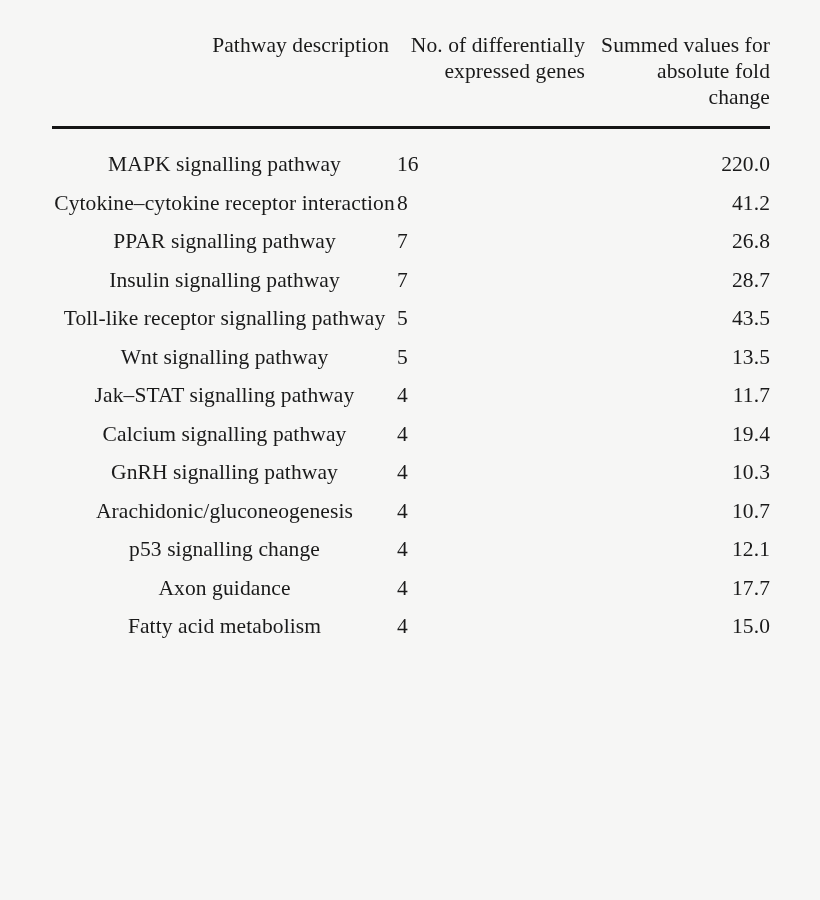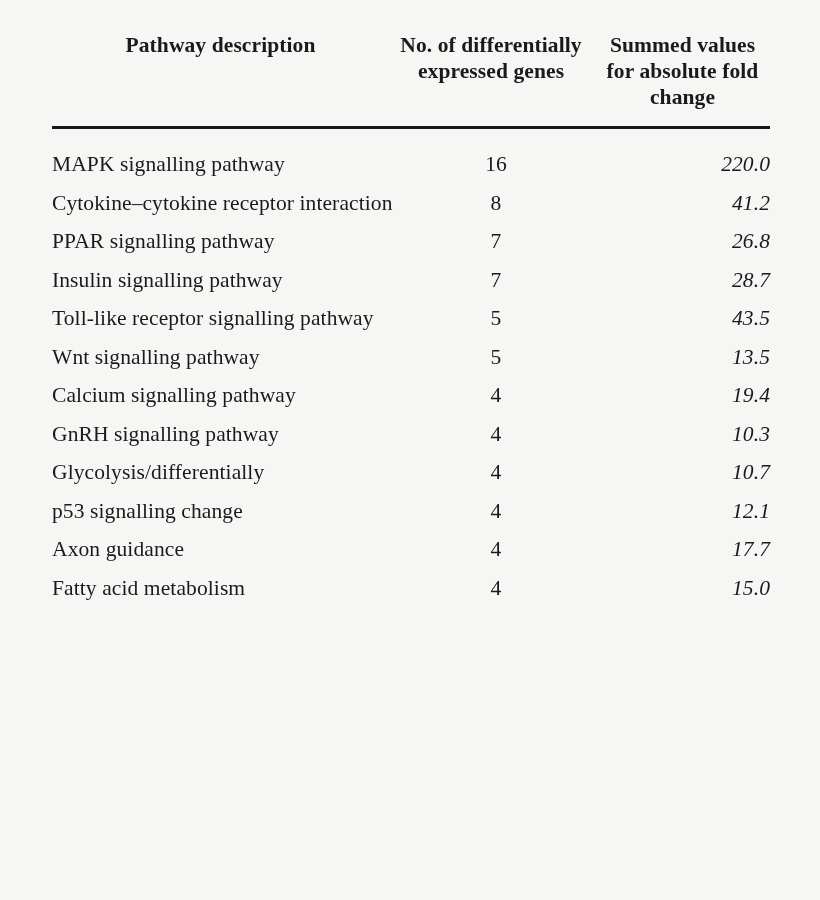--- a/index.html
+++ b/index.html
@@ -30,24 +30,24 @@
     width: 718px;
     border-collapse: collapse;
     table-layout: fixed;
   }
 
   table.pathway-table col.col-desc  { width: 345px; }
   table.pathway-table col.col-genes { width: 198px; }
   table.pathway-table col.col-sum   { width: 175px; }
 
   thead th {
-    font-weight: bold;
+    font-weight: normal;
     font-size: 21.5px;
     line-height: 26px;
-    text-align: center;
+    text-align: right;
     vertical-align: top;
     padding: 0 0 16px 0;
     letter-spacing: 0.1px;
   }
 
   thead th.th-desc {
     padding-right: 8px;
   }
   thead th.th-genes {
     padding-right: 10px;
@@ -78,31 +78,31 @@
     text-align: left;
     padding-right: 6px;
     white-space: normal;
   }
 
   td.cell-desc .desc-text {
     display: block;
     text-indent: 0;
     padding-left: 9px;
     margin-left: -9px;
+    text-align: center;
   }
 
   td.cell-genes {
-    text-align: center;
+    text-align: left;
     padding-right: 10px;
   }
 
   td.cell-sum {
     text-align: right;
     padding-right: 47px;
-    font-style: italic;
   }
 </style>
 </head>
 <body>
 
 <div class="table-wrap">
   <table class="pathway-table">
     <colgroup>
       <col class="col-desc">
       <col class="col-genes">
@@ -158,35 +158,42 @@
         </tr>
         <tr class="data-row">
           <td class="cell-desc">
             <span class="desc-text">Wnt signalling pathway</span>
           </td>
           <td class="cell-genes">5</td>
           <td class="cell-sum">13.5</td>
         </tr>
         <tr class="data-row">
           <td class="cell-desc">
+            <span class="desc-text">Jak–STAT signalling pathway</span>
+          </td>
+          <td class="cell-genes">4</td>
+          <td class="cell-sum">11.7</td>
+        </tr>
+        <tr class="data-row">
+          <td class="cell-desc">
             <span class="desc-text">Calcium signalling pathway</span>
           </td>
           <td class="cell-genes">4</td>
           <td class="cell-sum">19.4</td>
         </tr>
         <tr class="data-row">
           <td class="cell-desc">
             <span class="desc-text">GnRH signalling pathway</span>
           </td>
           <td class="cell-genes">4</td>
           <td class="cell-sum">10.3</td>
         </tr>
         <tr class="data-row">
           <td class="cell-desc">
-            <span class="desc-text">Glycolysis/differentially</span>
+            <span class="desc-text">Arachidonic/gluconeogenesis</span>
           </td>
           <td class="cell-genes">4</td>
           <td class="cell-sum">10.7</td>
         </tr>
         <tr class="data-row">
           <td class="cell-desc">
             <span class="desc-text">p53 signalling change</span>
           </td>
           <td class="cell-genes">4</td>
           <td class="cell-sum">12.1</td>

